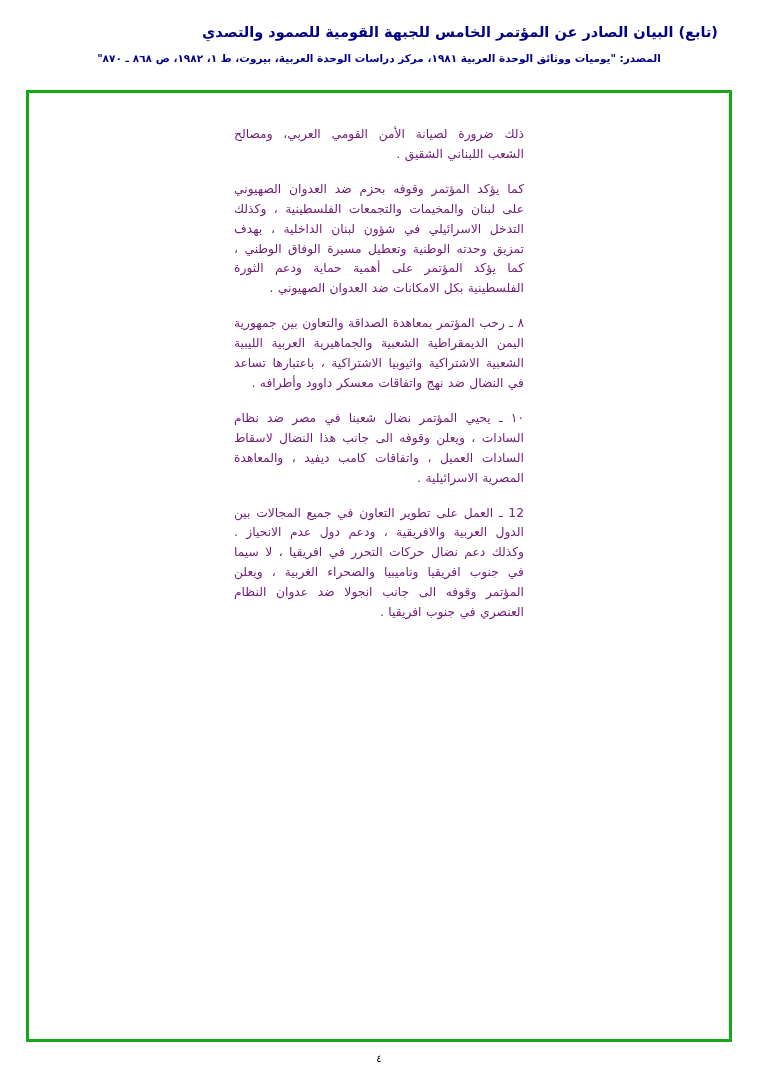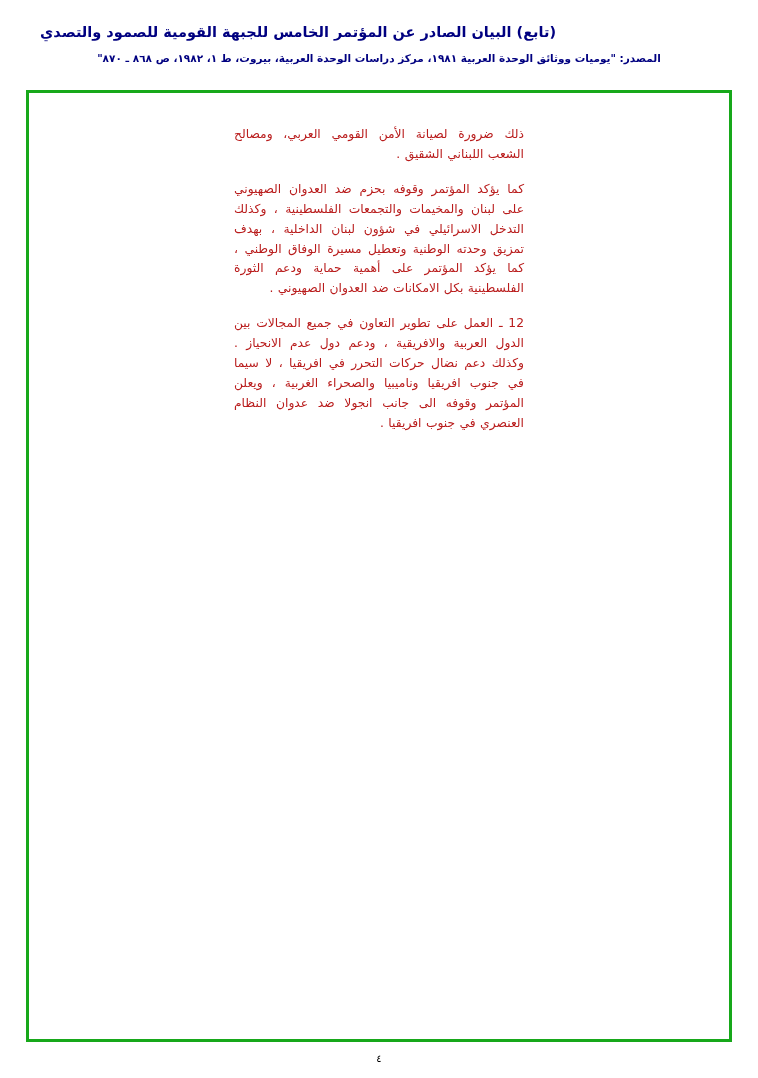--- a/index.html
+++ b/index.html
@@ -9,21 +9,21 @@
   }
   .page {
     position: relative;
     width: 758px;
     height: 1078px;
     background: #ffffff;
     font-family: "DejaVu Sans", sans-serif;
     overflow: hidden;
   }
   .doc-title {
-    text-align: left;
+    text-align: right;
     font-family: "DejaVu Sans", sans-serif;
     font-weight: bold;
     font-size: 14.5px;
     color: #000080;
     margin: 0;
     padding: 22px 40px 0 40px;
     line-height: 1.4;
     direction: rtl;
   }
   .doc-source {
@@ -55,21 +55,21 @@
     padding: 0 0 0 0;
     direction: rtl;
   }
   .para-wrap {
     width: 290px;
     margin: 0 auto;
   }
   p.para {
     font-family: "DejaVu Sans", sans-serif;
     font-size: 12.3px;
-    color: #b91c1c;
+    color: #701a75;
     line-height: 1.62;
     margin: 0 0 15px 0;
     text-align: justify;
     text-align-last: right;
     direction: rtl;
     word-spacing: 0.5px;
   }
   p.para:last-child {
     margin-bottom: 0;
   }
@@ -90,20 +90,22 @@
 <div class="page">
 
   <div class="doc-title">(تابع) البيان الصادر عن المؤتمر الخامس للجبهة القومية للصمود والتصدي</div>
   <div class="doc-source">المصدر:  "يوميات ووثائق الوحدة العربية ١٩٨١، مركز دراسات الوحدة العربية، بيروت، ط ١، ١٩٨٢، ص ٨٦٨ ـ ٨٧٠"</div>
 
   <div class="frame">
     <div class="content">
       <div class="para-wrap">
         <p class="para">ذلك ضرورة لصيانة الأمن القومي العربي، ومصالح الشعب اللبناني الشقيق .</p>
         <p class="para">كما يؤكد المؤتمر وقوفه بحزم ضد العدوان الصهيوني على لبنان والمخيمات والتجمعات الفلسطينية ، وكذلك التدخل الاسرائيلي في شؤون لبنان الداخلية ، بهدف تمزيق وحدته الوطنية وتعطيل مسيرة الوفاق الوطني ، كما يؤكد المؤتمر على أهمية حماية ودعم الثورة الفلسطينية بكل الامكانات ضد العدوان الصهيوني .</p>
+        <p class="para">٨ ـ رحب المؤتمر بمعاهدة الصداقة والتعاون بين جمهورية اليمن الديمقراطية الشعبية والجماهيرية العربية الليبية الشعبية الاشتراكية واثيوبيا الاشتراكية ، باعتبارها تساعد في النضال ضد نهج واتفاقات معسكر داوود وأطرافه .</p>
+        <p class="para">١٠ ـ يحيي المؤتمر نضال شعبنا في مصر ضد نظام السادات ، ويعلن وقوفه الى جانب هذا النضال لاسقاط السادات العميل ، واتفاقات كامب ديفيد ، والمعاهدة المصرية الاسرائيلية .</p>
         <p class="para">12 ـ العمل على تطوير التعاون في جميع المجالات بين الدول العربية والافريقية ، ودعم دول عدم الانحياز . وكذلك دعم نضال حركات التحرر في افريقيا ، لا سيما في جنوب افريقيا وناميبيا والصحراء الغربية ، ويعلن المؤتمر وقوفه الى جانب انجولا ضد عدوان النظام العنصري في جنوب افريقيا .</p>
       </div>
     </div>
   </div>
 
   <div class="page-number">٤</div>
 
 </div>
 
 </body></html>

